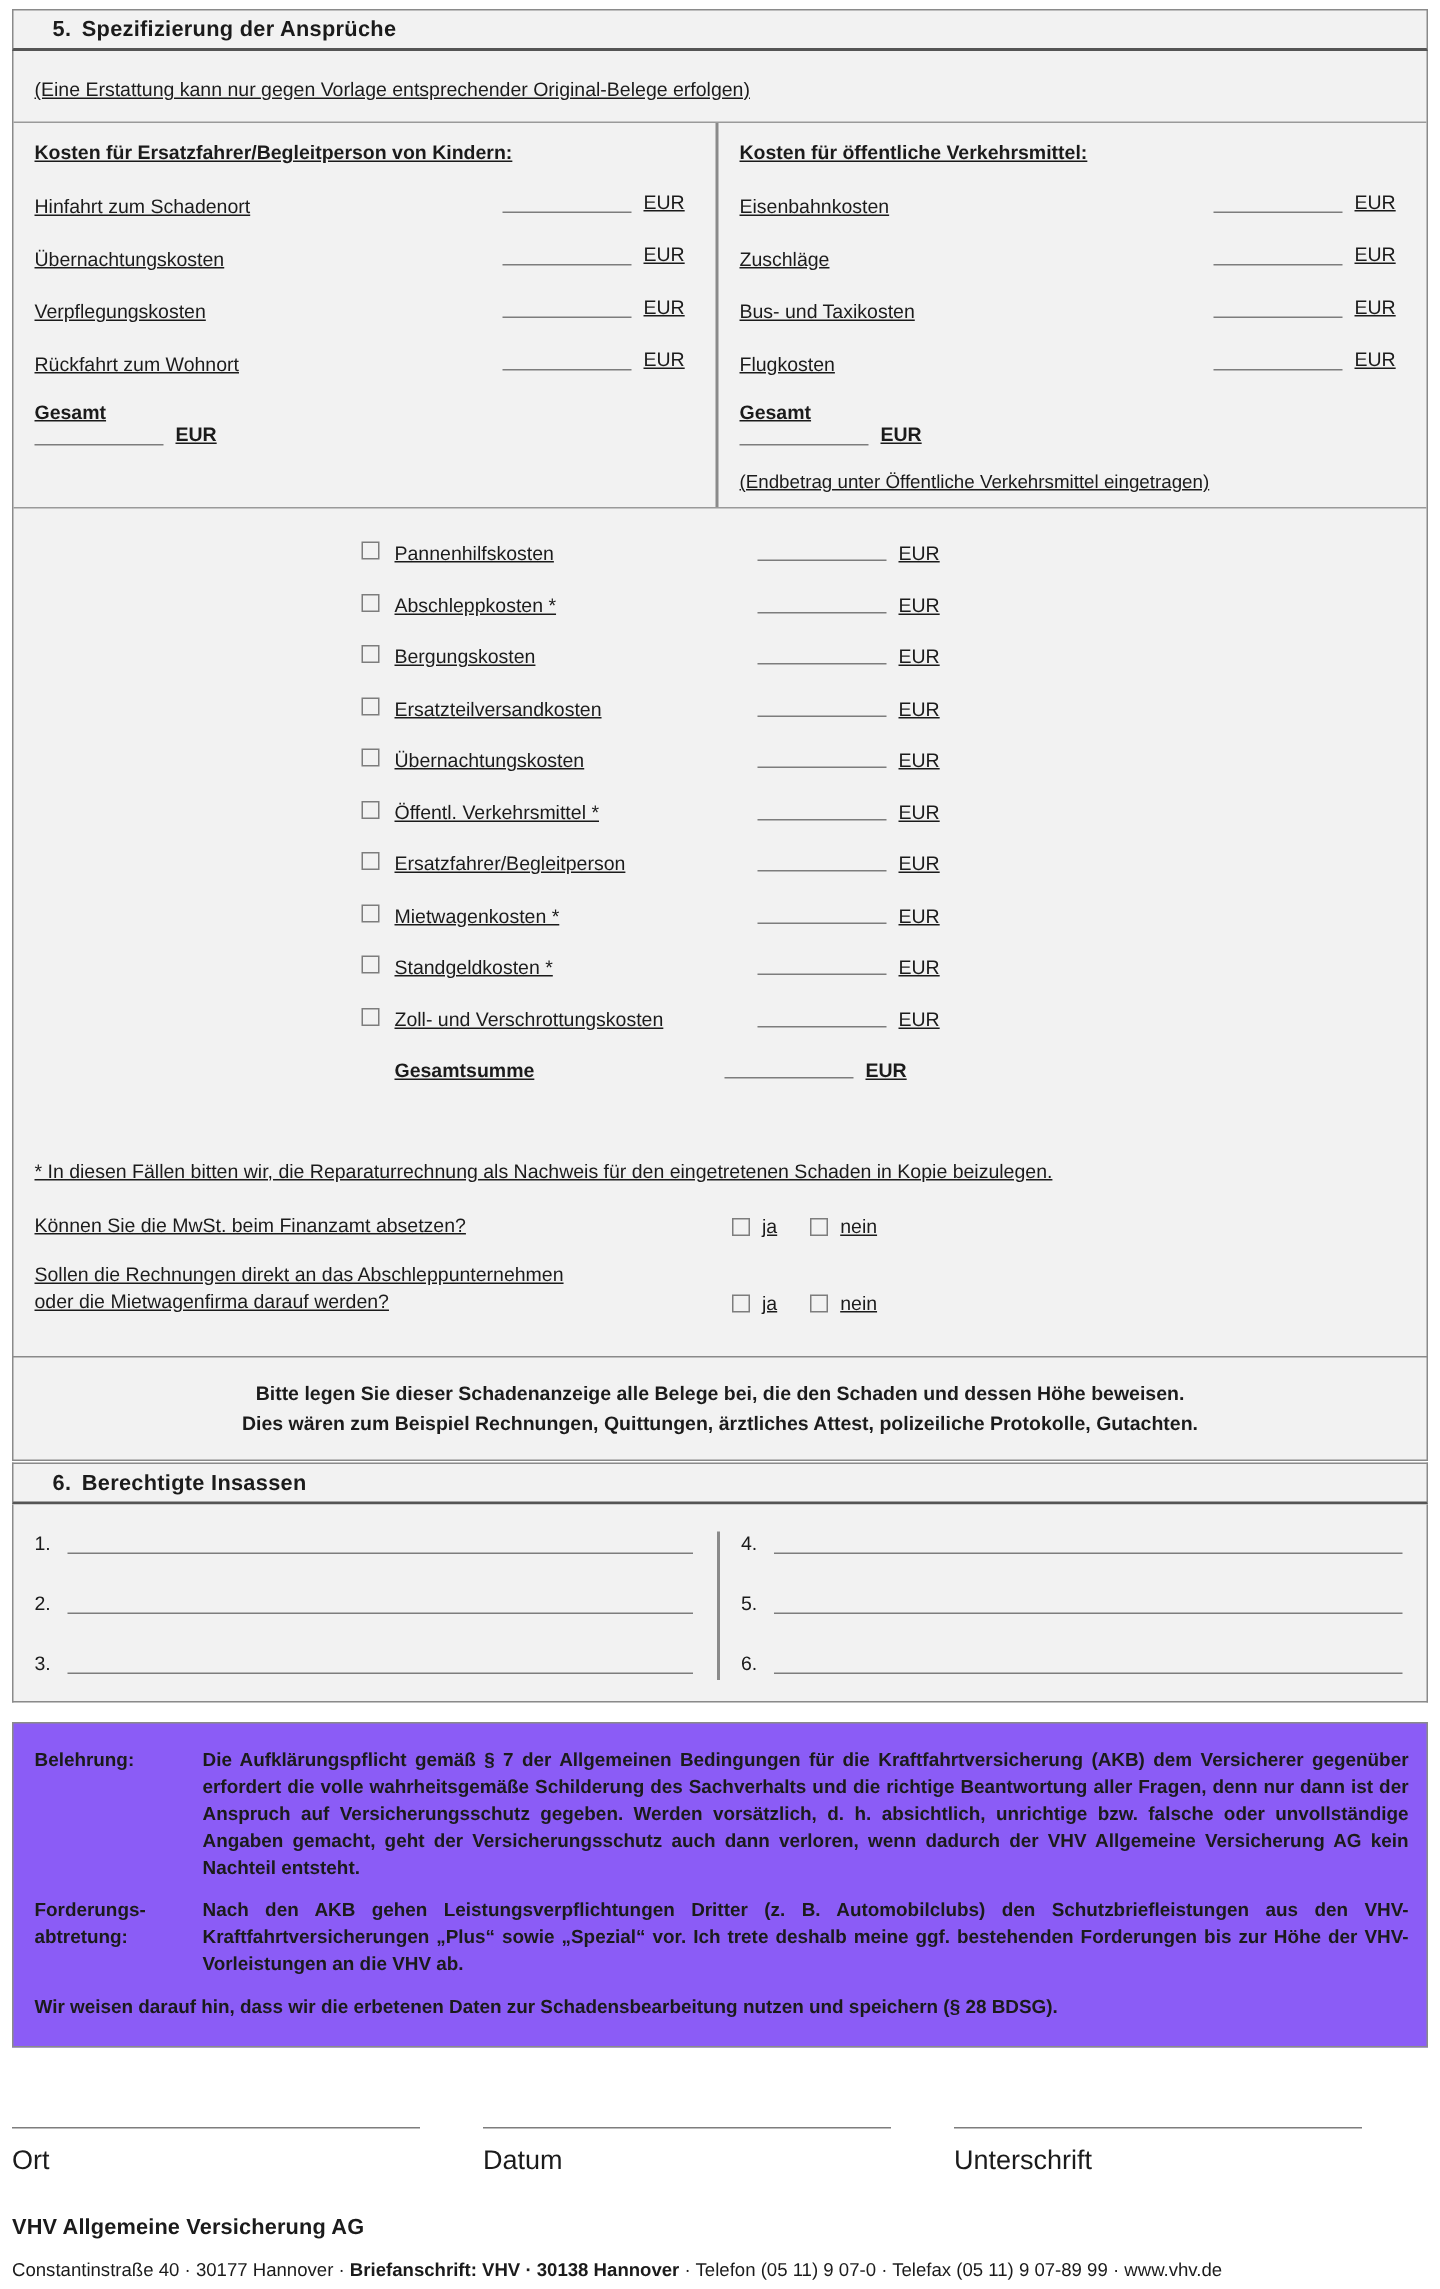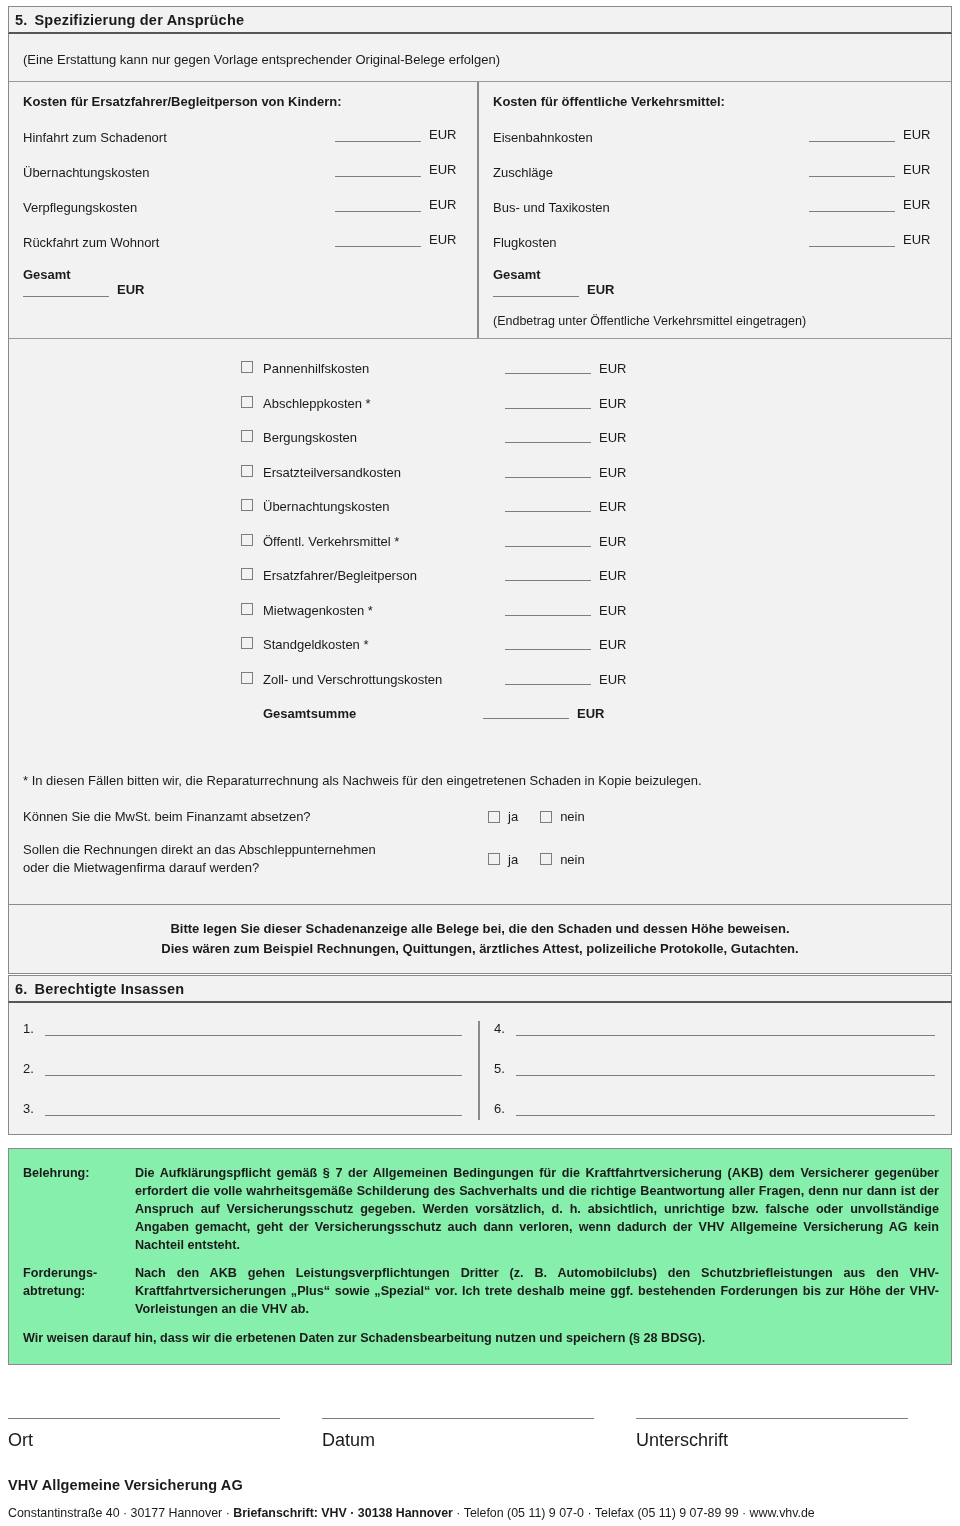--- a/index.html
+++ b/index.html
@@ -30,33 +30,34 @@
     top: 6px;
     width: 944px;
   }
   .sec-head {
     background: #f2f2f2;
     border: 1px solid #8a8a8a;
     border-bottom: 2px solid #555;
     box-sizing: border-box;
     height: 28px;
     line-height: 26px;
-    padding-left: 6px;
+    padding-left: 26px;
     font-weight: bold;
     font-size: 14.5px;
     letter-spacing: .2px;
   }
   .sec-head .num { margin-right: 7px; }
 
   .sec5-body {
     background: #f2f2f2;
     border: 1px solid #8a8a8a;
     border-top: none;
     box-sizing: border-box;
     padding: 12px 0 12px 0;
+    text-decoration: underline;
   }
 
   .note-line {
     font-size: 13px;
     padding: 6px 0 14px 14px;
   }
 
   .twocol {
     display: flex;
     border-top: 1px solid #9a9a9a;
@@ -141,21 +142,21 @@
   
   .qsection {
     padding: 26px 0 18px 14px;
     font-size: 13px;
   }
   .qsection .star {
     margin-bottom: 20px;
   }
   .qrow {
     display: flex;
-    align-items: center;
+    align-items: flex-end;
     margin-bottom: 16px;
   }
   .qrow .qtext { width: 465px; line-height: 1.35; }
   .qrow .opts { display: flex; align-items: center; padding-top: 1px; }
   .qrow .opt { display: flex; align-items: center; margin-right: 22px; }
   .qrow .opt .cbox { margin-right: 8px; }
 
   
   .notice {
     position: absolute;
@@ -203,21 +204,21 @@
     flex: 1 1 auto;
     border-bottom: 1px solid #7d7d7d;
     height: 13px;
   }
 
   
   .legal {
     position: absolute;
     left: 8px;
     width: 944px;
-    background: #86efac;
+    background: #8b5cf6;
     border: 1px solid #8a8a8a;
     box-sizing: border-box;
     padding: 16px 12px 16px 14px;
     font-size: 12.6px;
     font-weight: bold;
     line-height: 1.42;
   }
   .legal .lrow { display: flex; margin-bottom: 11px; }
   .legal .lrow:last-child { margin-bottom: 0; }
   .legal .lkey { flex: 0 0 112px; }

